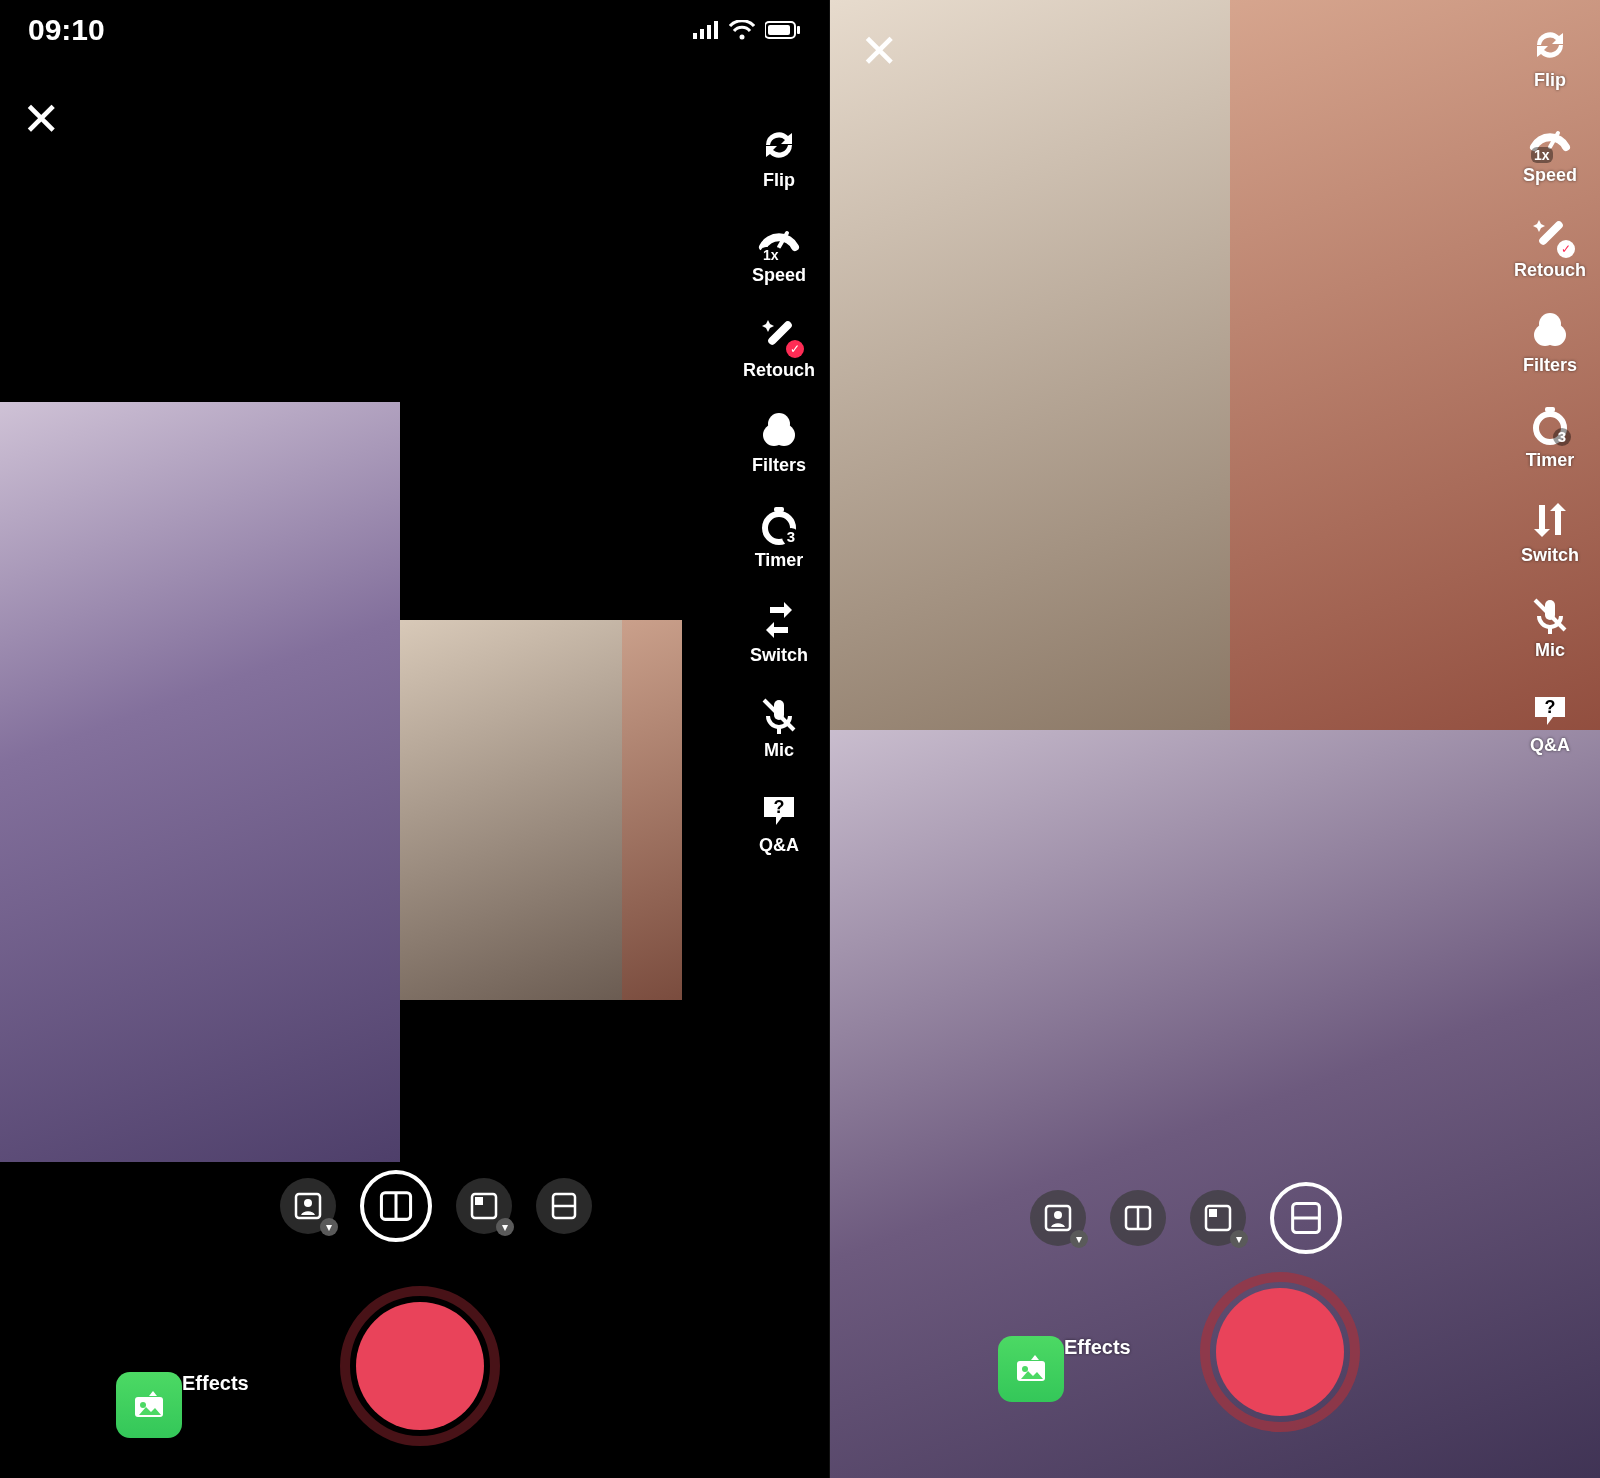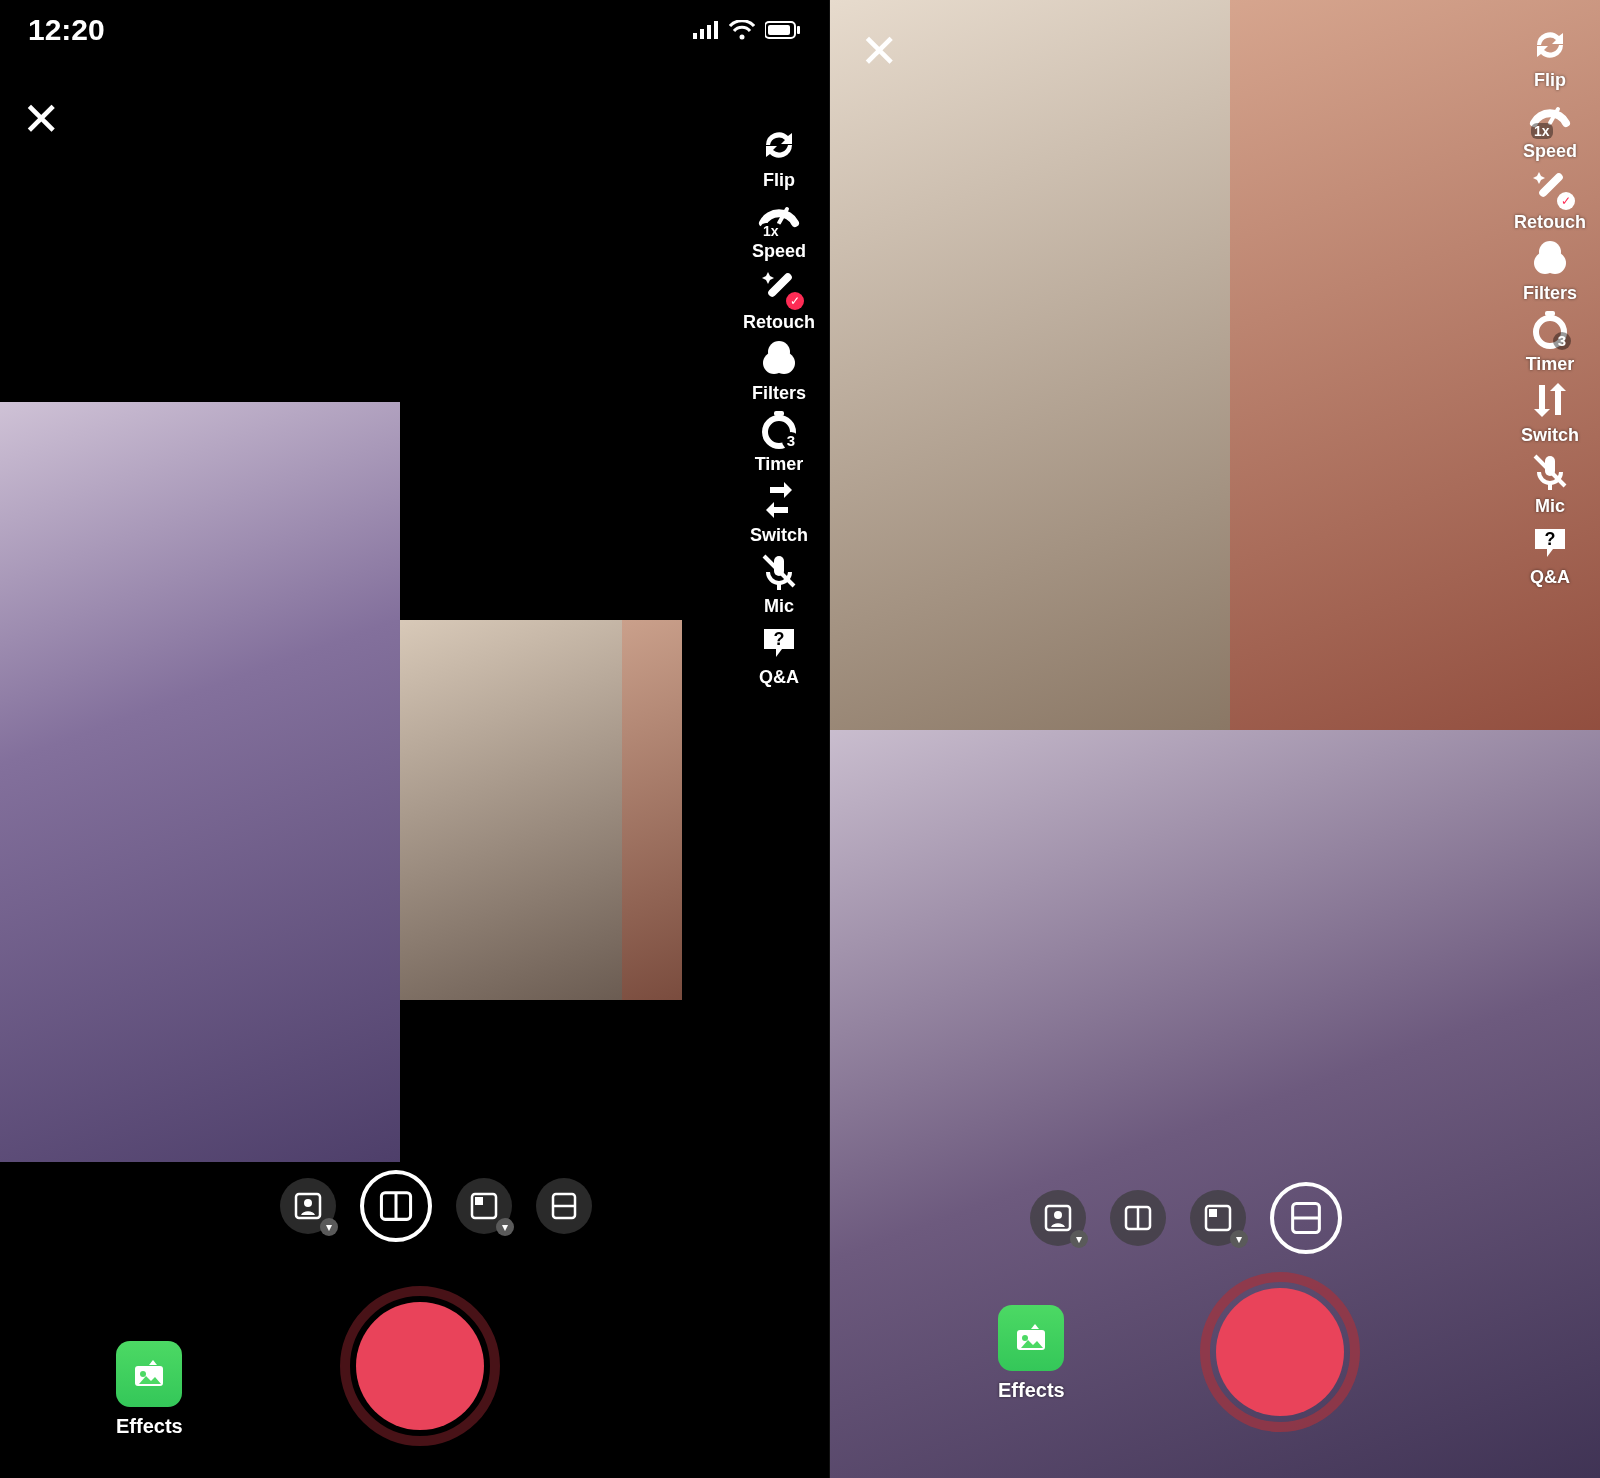--- a/index.html
+++ b/index.html
@@ -23,21 +23,21 @@
   }
   .status-right { display: flex; gap: 10px; align-items: center; }
   .close-x {
     position: absolute; top: 96px; left: 22px; font-size: 46px; font-weight: 300;
     z-index: 30; cursor: pointer; line-height: 1;
   }
   .close-x.right-screen { top: 28px; left: 30px; }
   
   .side-tools {
     position: absolute; right: 14px;
-    display: flex; flex-direction: column; gap: 0; z-index: 30; align-items: center;
+    display: flex; flex-direction: column; gap: 24px; z-index: 30; align-items: center;
   }
   .screen-left .side-tools { top: 120px; }
   .screen-right .side-tools { top: 20px; }
   .tool-btn {
     display: flex; flex-direction: column; align-items: center; gap: 4px;
     width: 72px; cursor: pointer; text-align: center;
   }
   .tool-icon { width: 46px; height: 46px; display:flex; align-items:flex-end; justify-content:center; position:relative; }
   .tool-label { font-size: 18px; font-weight: 600; text-shadow: 0 0 3px rgba(0,0,0,.6); }
   .retouch-check {
@@ -70,38 +70,38 @@
   
   .record-outer {
     position:absolute; width:160px; height:160px; border-radius:50%;
     border:10px solid rgba(80,20,25,.9); z-index:20;
     display:flex; align-items:center; justify-content:center;
   }
   .screen-left .record-outer { left:340px; bottom:32px; }
   .screen-right .record-outer { left:370px; bottom:46px; border-color: rgba(160,52,64,.75);}
   .record-inner { width:128px; height:128px; border-radius:50%; background:#e9435a; }
   
-  .effects-wrap { position:absolute; display:flex; flex-direction:column; align-items:center; gap:8px; z-index:20;}
+  .effects-wrap { position:absolute; display:flex; flex-direction:row; z-index:20;}
   .screen-left .effects-wrap { left:116px; bottom:40px; }
   .screen-right .effects-wrap { left:168px; bottom:76px; }
   .effects-tile {
     width:66px; height:66px; border-radius:14px;
     background:linear-gradient(180deg,#4cd964 0%, #34c759 100%);
     display:flex; align-items:center; justify-content:center; font-size:30px; position:relative;
   }
   .effects-label { font-size:20px; font-weight:600; text-shadow:0 0 3px rgba(0,0,0,.6);}
   
   svg { display:block; }
 </style>
 </head>
 <body>
 
 <div class="screen screen-left">
   <div class="status-bar">
-    <span>12:20</span>
+    <span>09:10</span>
     <span class="status-right">
       <span>
           <svg width="26" height="18">
             <rect x="0" y="12" width="4" height="6" fill="#fff"></rect>
             <rect x="7" y="8" width="4" height="10" fill="#fff"></rect>
             <rect x="14" y="4" width="4" height="14" fill="#fff"></rect>
             <rect x="21" y="0" width="4" height="18" fill="#fff"></rect>
           </svg>
         </span>
       <span>

